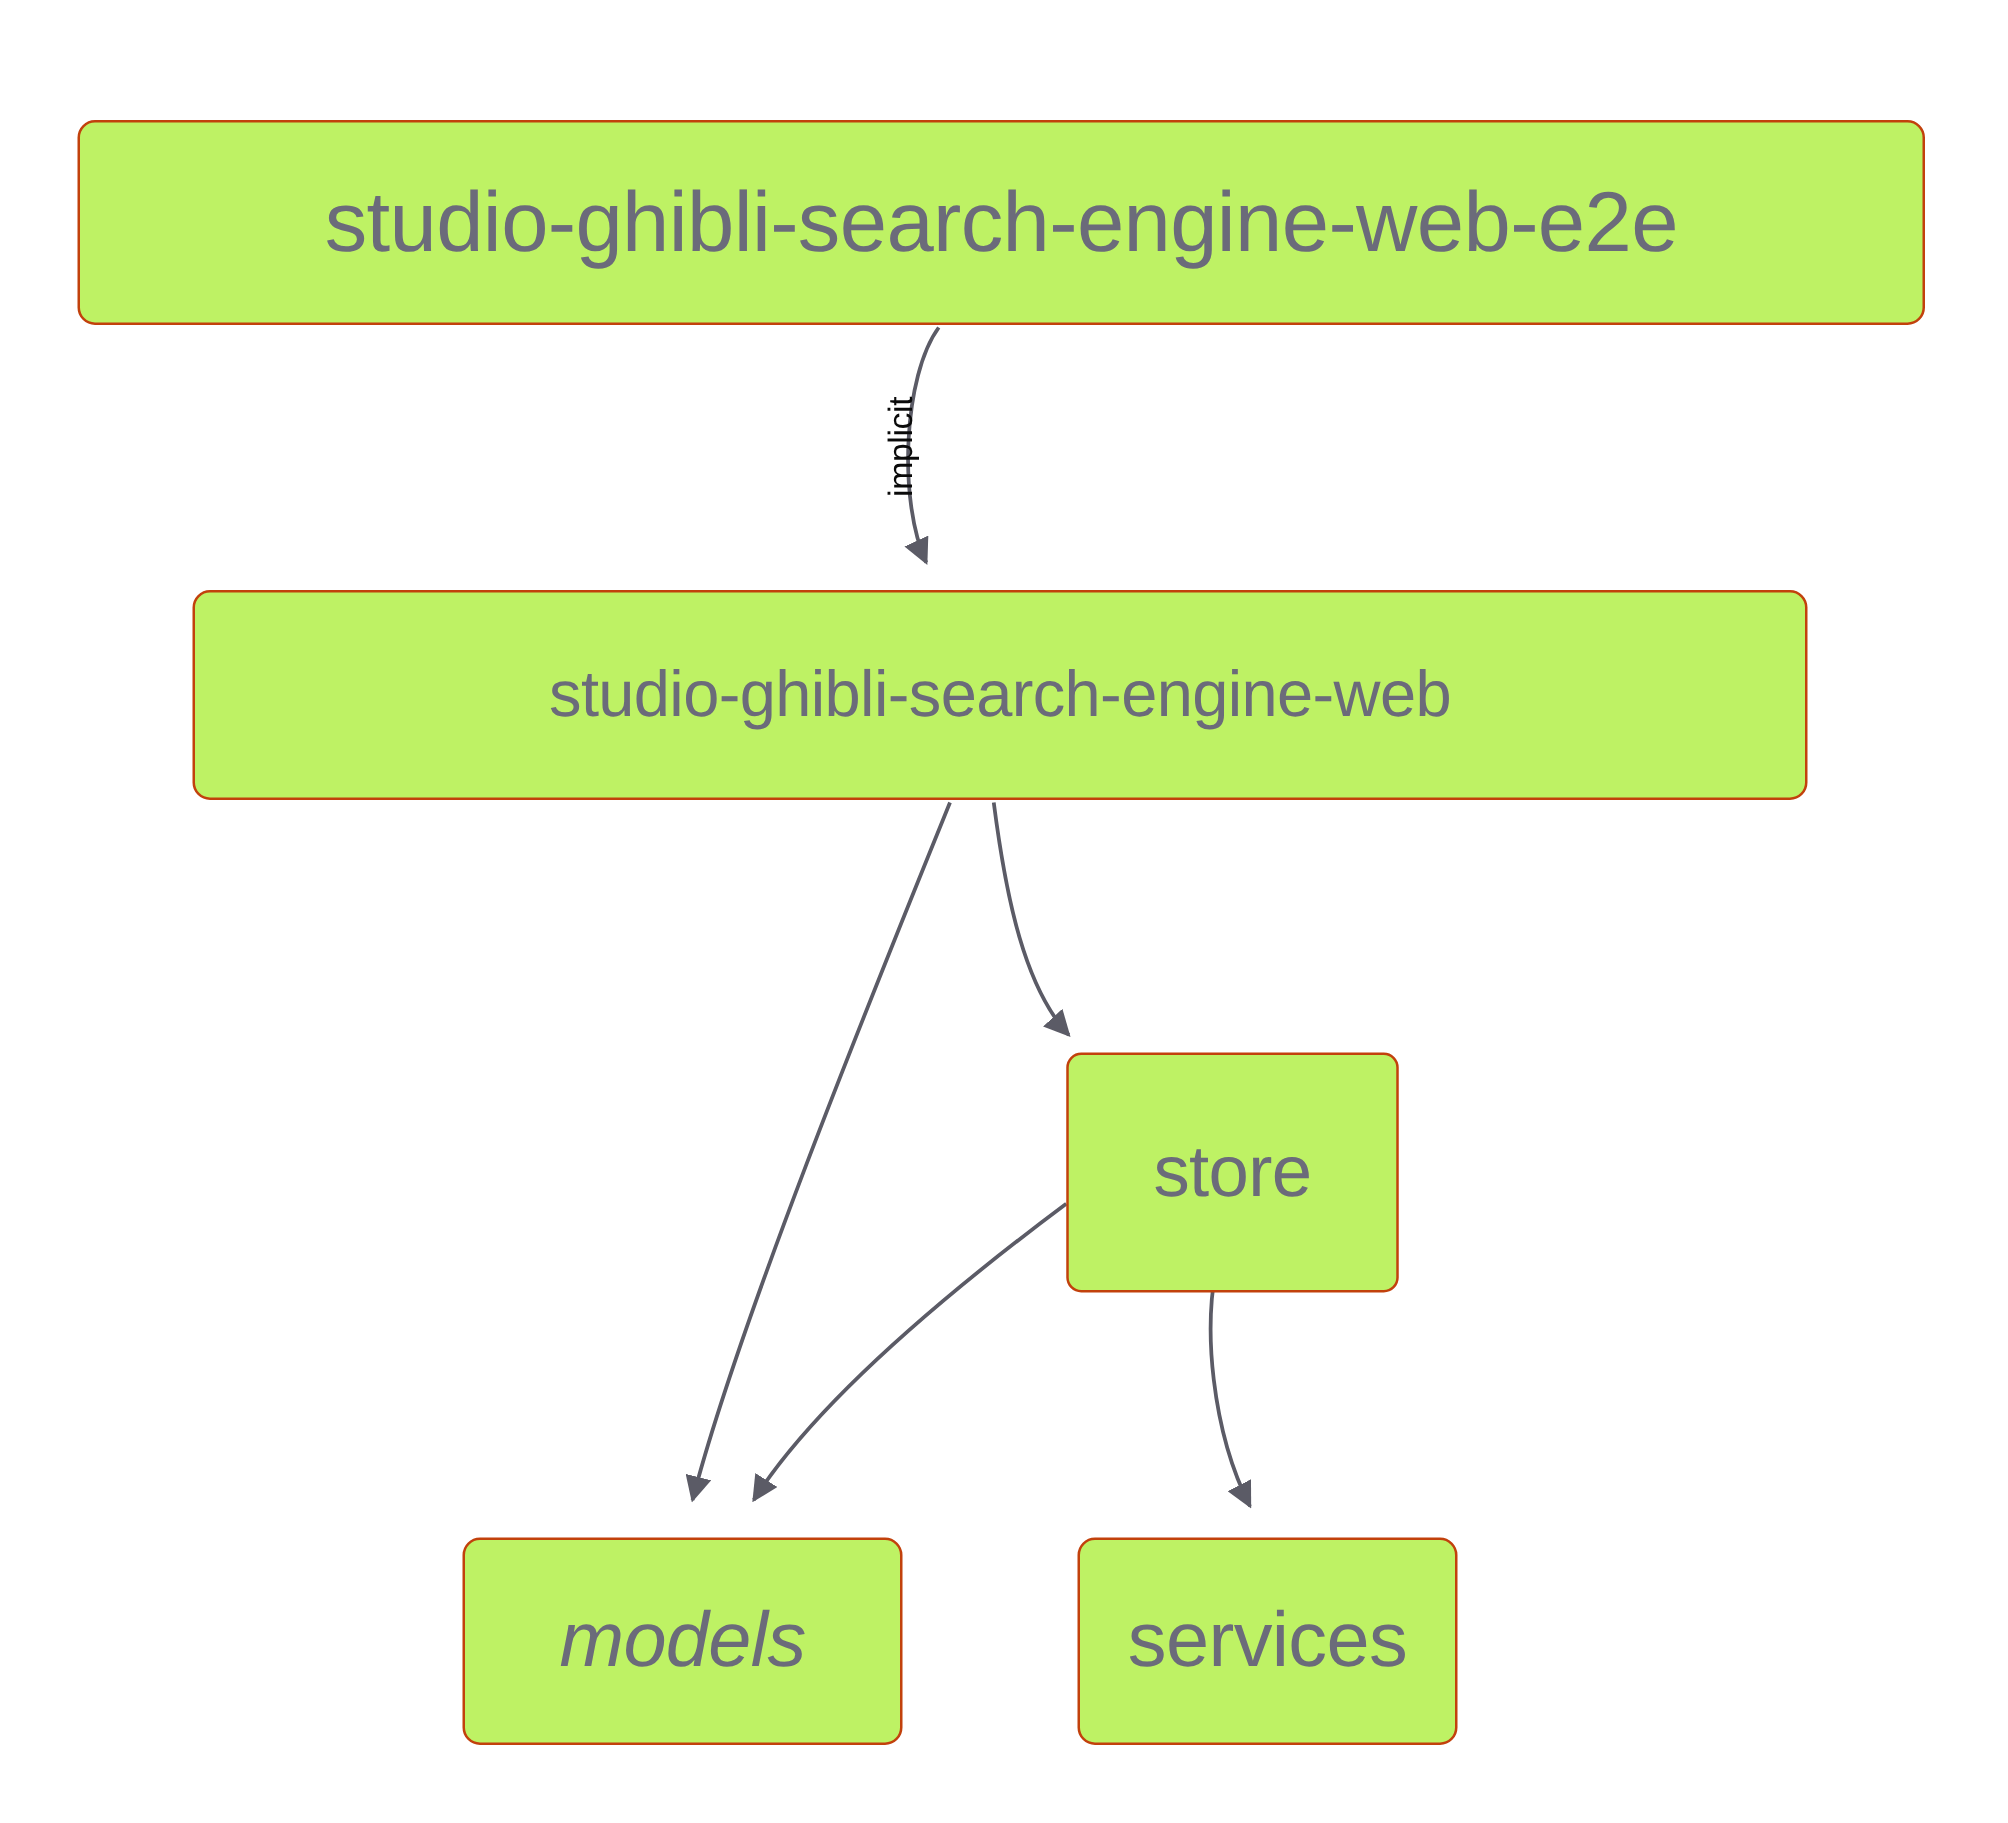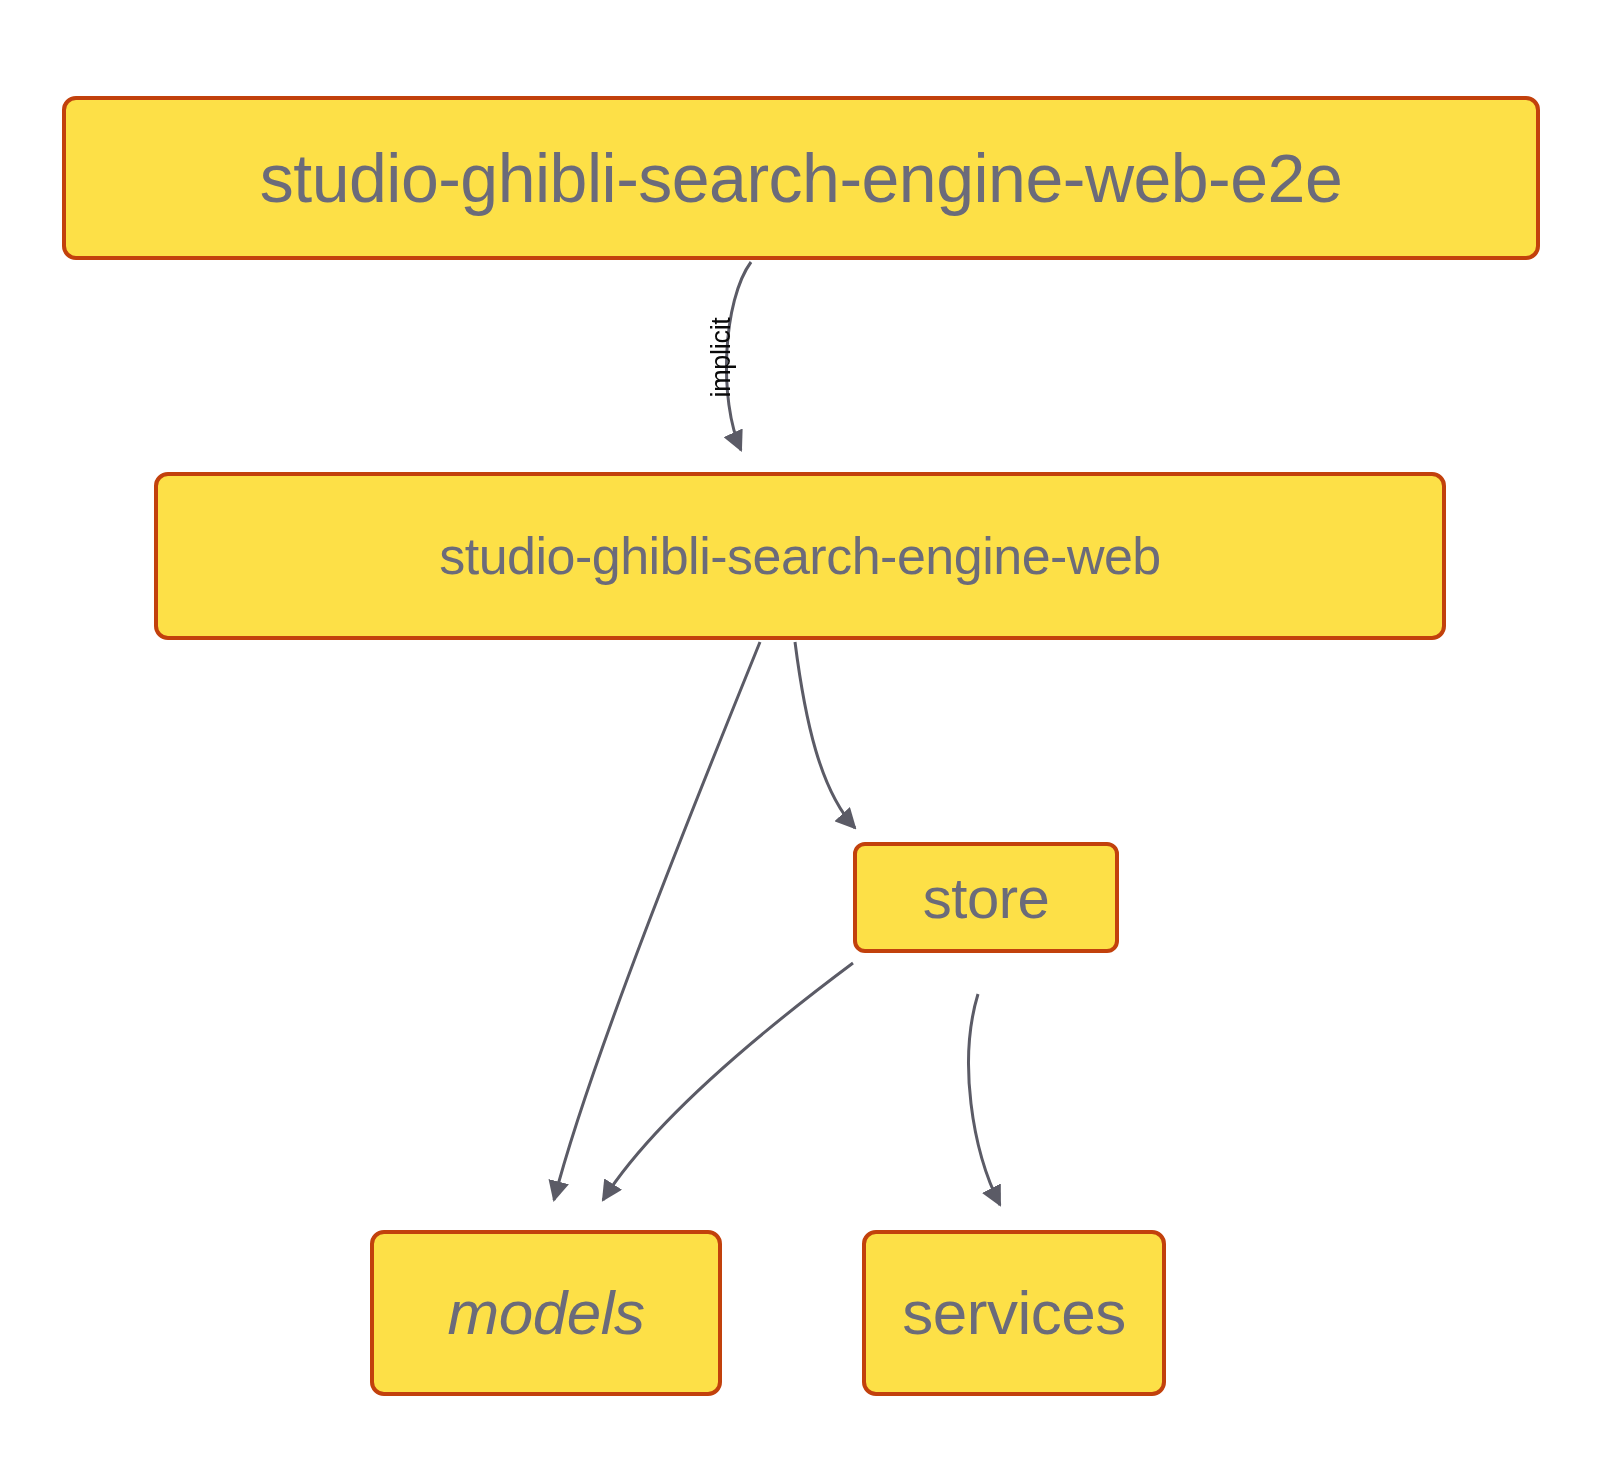--- a/index.html
+++ b/index.html
@@ -23,22 +23,22 @@
     width: 1606px;
     height: 1458px;
     pointer-events: none;
   }
   .node {
     position: absolute;
     box-sizing: border-box;
     display: flex;
     align-items: center;
     justify-content: center;
-    background: #fde047;
-    border: 4px solid #c2410c;
+    background: #bef264;
+    border: 2px solid #c2410c;
     border-radius: 14px;
     color: #6b6b7a;
     font-family: "Liberation Sans", sans-serif;
     font-weight: 400;
     line-height: 1;
     white-space: nowrap;
     letter-spacing: -0.5px;
   }
   .node-label {
     display: block;
@@ -49,21 +49,21 @@
     width: 1478px; height: 164px;
     font-size: 68px;
   }
   #node-web {
     left: 154px; top: 472px;
     width: 1292px; height: 168px;
     font-size: 52px;
   }
   #node-store {
     left: 853px; top: 842px;
-    width: 266px; height: 111px;
+    width: 266px; height: 192px;
     font-size: 58px;
     border-radius: 12px;
     text-align: center;
   }
   #node-models {
     left: 370px; top: 1230px;
     width: 352px; height: 166px;
     font-size: 62px;
     font-style: italic;
   }

